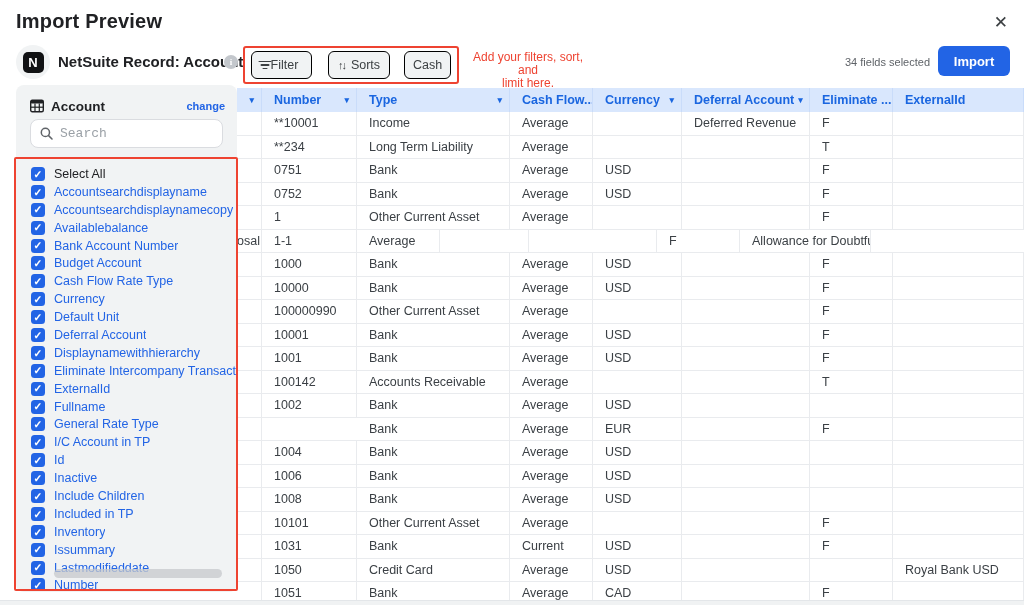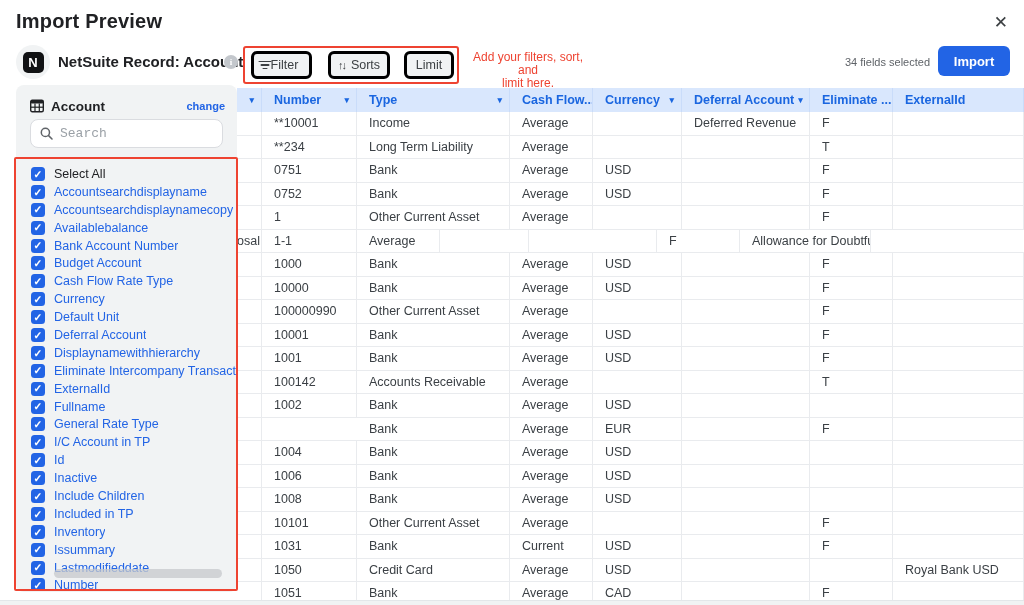--- a/index.html
+++ b/index.html
@@ -17,21 +17,21 @@
                background:#f1f3f4; display:flex; align-items:center; justify-content:center; }
   .logo-square { width:21px; height:21px; background:#111214; border-radius:5px; color:#fff;
                  font-size:13px; font-weight:700; display:flex; align-items:center; justify-content:center; }
   .record-title { left:58px; top:53px; font-size:15px; font-weight:700; color:#202124; }
   .info-icon { left:224px; top:55px; width:14px; height:14px; border-radius:50%; background:#c3c7cc;
                color:#fff; font-size:9px; font-weight:700; display:flex; align-items:center; justify-content:center;
                font-family:"Liberation Serif", serif; }
 
   .filter-annot-box { left:243px; top:46px; width:216px; height:38px;
                       border:2px solid #ee4331; border-radius:3px; background:transparent; }
-  .tool-btn { top:51px; height:28px; background:#f1f3f4; border:3px solid #000000; border-radius:6px;
+  .tool-btn { top:51px; height:28px; background:#f1f3f4; border:1px solid #000000; border-radius:6px;
               display:flex; align-items:center; justify-content:center; gap:6px;
               font-size:12.5px; color:#3c4043; cursor:pointer; padding:0 22px; }
   .tool-btn .glyph { font-size:11px; color:#3c4043; letter-spacing:-2px; }
   .filter-lines { display:inline-block; width:13px; height:9px; position:relative; }
   .filter-lines i { position:absolute; left:50%; transform:translateX(-50%); height:1.6px; background:#3c4043; border-radius:1px; }
   .filter-lines i:nth-child(1){ top:0; width:13px; }
   .filter-lines i:nth-child(2){ top:3.6px; width:9px; }
   .filter-lines i:nth-child(3){ top:7.2px; width:5px; }
 
   .annotation { left:462px; top:51px; width:132px; text-align:center; color:#ee4331;
@@ -101,21 +101,21 @@
       <i></i>
       <i></i>
     </span>
   <span>Filter</span>
 </div>
 <div class="abs tool-btn" style="left:328px; width:62px;">
   <span class="glyph">↑↓</span>
   <span>Sorts</span>
 </div>
 <div class="abs tool-btn" style="left:404px; width:47px;">
-  <span>Limit</span>
+  <span>Cash</span>
 </div>
 
 <div class="abs annotation">
   <div>Add your filters, sort, and</div>
   <div>limit here.</div>
 </div>
 
 <div class="abs fields-selected">34 fields selected</div>
 <button class="abs import-btn">Import</button>
 

